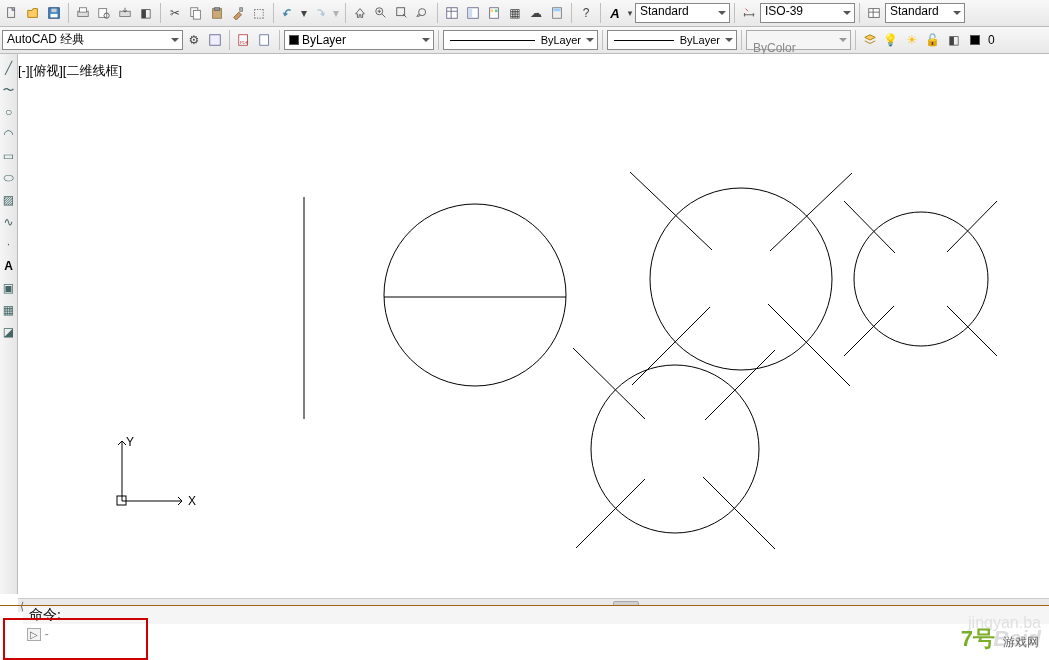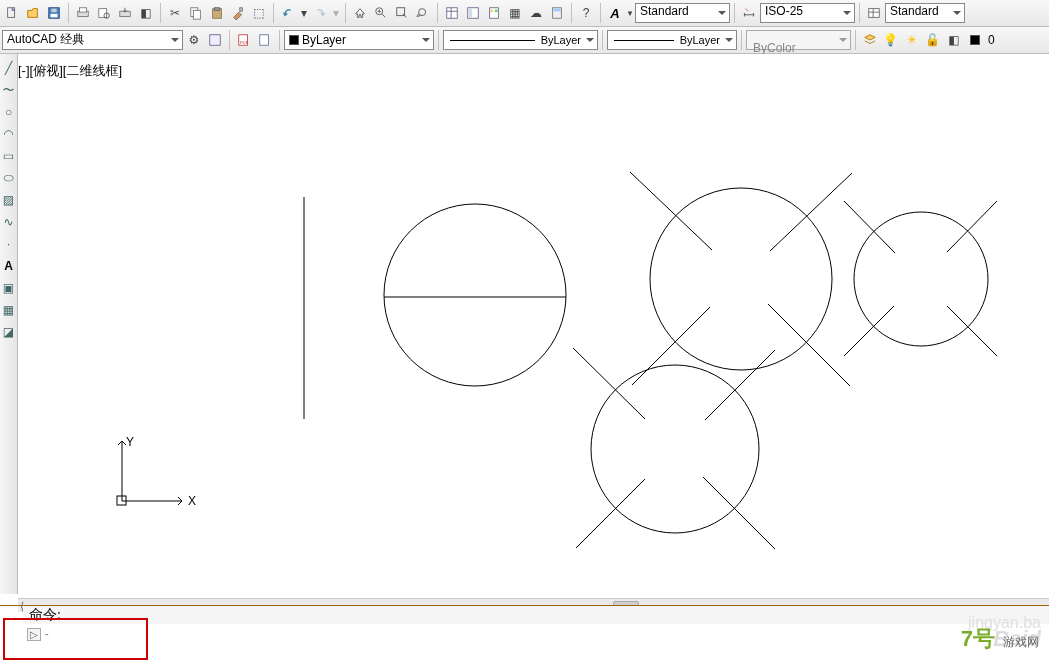--- a/index.html
+++ b/index.html
@@ -300,21 +300,21 @@
       <span>Standard</span>
     </div>
   <div class="sep"></div>
   <div class="tbtn">
       <svg viewBox="0 0 16 16">
         <path d="M2 10h12M3 8v4M13 8v4" stroke="#555" fill="none"></path>
         <path d="M4 3l3 3" stroke="#c44"></path>
       </svg>
     </div>
   <div class="sel mid">
-      <span>ISO-25</span>
+      <span>ISO-39</span>
     </div>
   <div class="sep"></div>
   <div class="tbtn">
       <svg viewBox="0 0 16 16">
         <rect x="2" y="3" width="12" height="10" fill="#fff" stroke="#666"></rect>
         <path d="M2 7h12M7 3v10" stroke="#666"></path>
       </svg>
     </div>
   <div class="sel" style="width:80px">
       <span>Standard</span>

